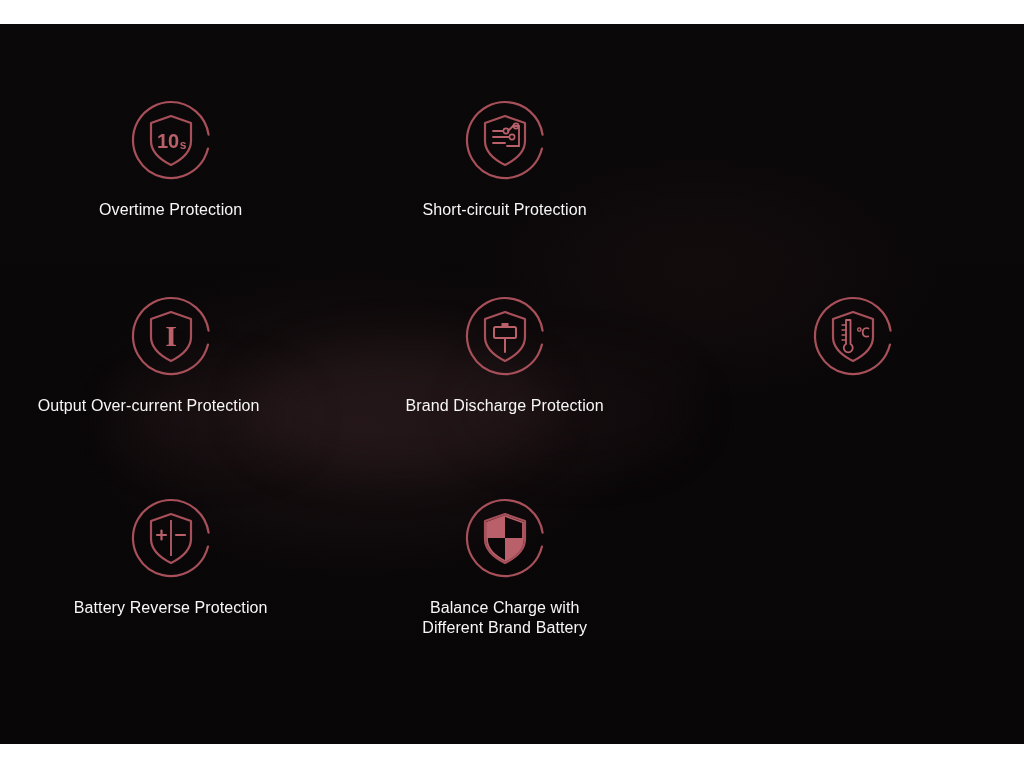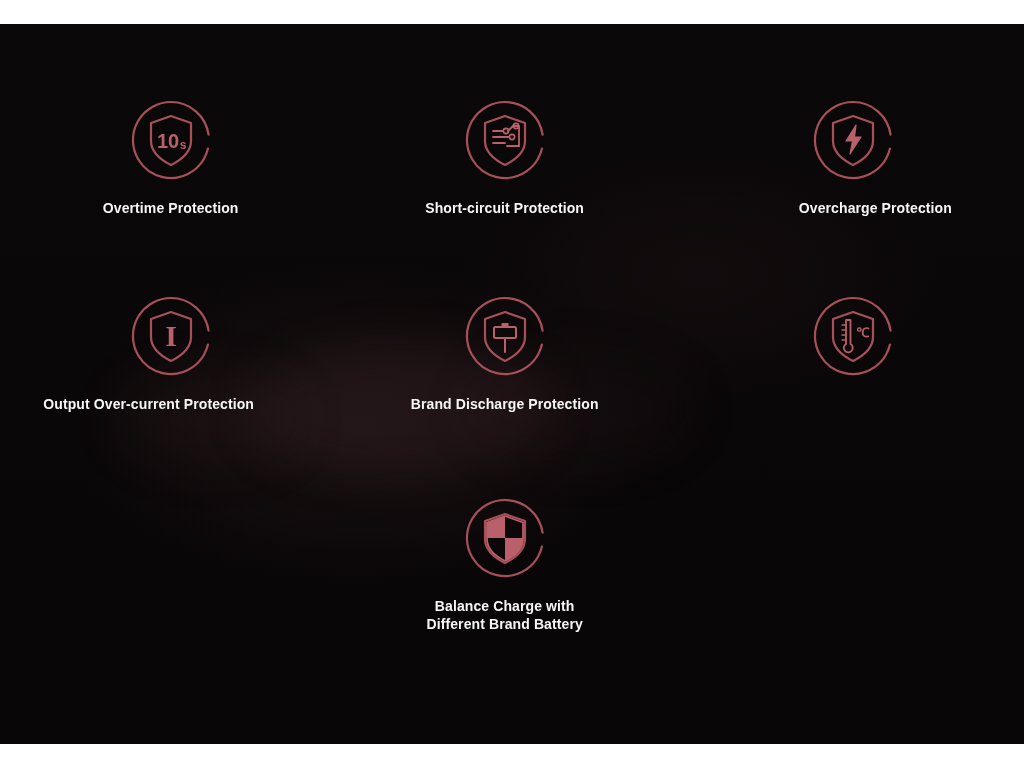--- a/index.html
+++ b/index.html
@@ -71,22 +71,22 @@
 
   .icon-wrap {
     display: block;
     margin: 0 auto;
     width: 88px;
     height: 88px;
   }
 
   .cap {
     margin-top: 16px;
-    font-size: 14px;
-    font-weight: bold;
+    font-size: 16px;
+    font-weight: normal;
     line-height: 1.26;
     color: #f7f7f7;
     letter-spacing: 0.1px;
     white-space: nowrap;
   }
   .cap.wrap { white-space: normal; }
 
   
   .cell.overflow-l .cap { margin-left: -44px; }
   .cell.overflow-r .cap { margin-left: 44px; }
@@ -129,30 +129,20 @@
               <path d="M52 30 L58 30 L58 50 L46 50"></path>
             </g>
             <circle cx="45" cy="35" r="2.6" fill="none" stroke="#b9606a" stroke-width="1.6"></circle>
             <circle cx="51" cy="41" r="2.6" fill="none" stroke="#b9606a" stroke-width="1.6"></circle>
             <circle cx="55" cy="30" r="2.6" fill="none" stroke="#b9606a" stroke-width="1.6"></circle>
           </svg>
         </span>
         <div class="cap">Short-circuit Protection</div>
       </div>
 
-      <div class="cell col-2 row-0 overflow-r">
-        <span class="icon-wrap">
-          <svg viewBox="0 0 88 88" width="88" height="88">
-            <path d="M44 6 A38 38 0 1 1 43.9 6" fill="none" stroke="#a8505a" stroke-width="2.2" stroke-dasharray="196 14 28 0" stroke-dashoffset="-96" stroke-linecap="round"></path>
-            <path d="M44 20 L64 27 L64 45 C64 56 54 64 44 69 C34 64 24 56 24 45 L24 27 Z" fill="none" stroke="#a8505a" stroke-width="2.2" stroke-linejoin="round"></path>
-            <path d="M47 29 L37 45 L43.5 45 L41 58 L52 41 L45.5 41 Z" fill="#b9606a" stroke="#b9606a" stroke-width="1.2" stroke-linejoin="round"></path>
-          </svg>
-        </span>
-        <div class="cap">Overcharge Protection</div>
-      </div>
 
       <div class="cell col-0 row-1 overflow-l">
         <span class="icon-wrap">
           <svg viewBox="0 0 88 88" width="88" height="88">
             <path d="M44 6 A38 38 0 1 1 43.9 6" fill="none" stroke="#a8505a" stroke-width="2.2" stroke-dasharray="196 14 28 0" stroke-dashoffset="-96" stroke-linecap="round"></path>
             <path d="M44 20 L64 27 L64 45 C64 56 54 64 44 69 C34 64 24 56 24 45 L24 27 Z" fill="none" stroke="#a8505a" stroke-width="2.2" stroke-linejoin="round"></path>
             <text x="44" y="54" font-family="'Liberation Serif',serif" font-size="30" font-weight="bold" fill="#b9606a" text-anchor="middle">I</text>
           </svg>
         </span>
         <div class="cap">Output Over-current Protection</div>
@@ -181,20 +171,35 @@
               <line x1="33" y1="33" x2="37" y2="33"></line>
               <line x1="33" y1="38" x2="37" y2="38"></line>
               <line x1="33" y1="43" x2="37" y2="43"></line>
               <line x1="33" y1="48" x2="37" y2="48"></line>
             </g>
             <text x="54" y="45" font-family="'Liberation Sans',sans-serif" font-size="13" font-weight="bold" fill="#b9606a" text-anchor="middle">℃</text>
           </svg>
         </span>
       </div>
 
+      <div class="cell col-0 row-2">
+        <span class="icon-wrap">
+          <svg viewBox="0 0 88 88" width="88" height="88">
+            <path d="M44 6 A38 38 0 1 1 43.9 6" fill="none" stroke="#a8505a" stroke-width="2.2" stroke-dasharray="196 14 28 0" stroke-dashoffset="-96" stroke-linecap="round"></path>
+            <path d="M44 20 L64 27 L64 45 C64 56 54 64 44 69 C34 64 24 56 24 45 L24 27 Z" fill="none" stroke="#a8505a" stroke-width="2.2" stroke-linejoin="round"></path>
+            <line x1="44" y1="26" x2="44" y2="62" stroke="#b9606a" stroke-width="1.8"></line>
+            <g stroke="#b9606a" stroke-width="2.2" stroke-linecap="round">
+              <line x1="30" y1="41" x2="39" y2="41"></line>
+              <line x1="34.5" y1="36.5" x2="34.5" y2="45.5"></line>
+              <line x1="49" y1="41" x2="58" y2="41"></line>
+            </g>
+          </svg>
+        </span>
+        <div class="cap">Battery Reverse Protection</div>
+      </div>
 
       <div class="cell col-1 row-2">
         <span class="icon-wrap">
           <svg viewBox="0 0 88 88" width="88" height="88">
             <path d="M44 6 A38 38 0 1 1 43.9 6" fill="none" stroke="#a8505a" stroke-width="2.2" stroke-dasharray="196 14 28 0" stroke-dashoffset="-96" stroke-linecap="round"></path>
             <defs>
               <clipPath id="shieldClip">
                 <path d="M44 22 L62 28.5 L62 45 C62 55 53 62.5 44 67 C35 62.5 26 55 26 45 L26 28.5 Z"></path>
               </clipPath>
             </defs>

